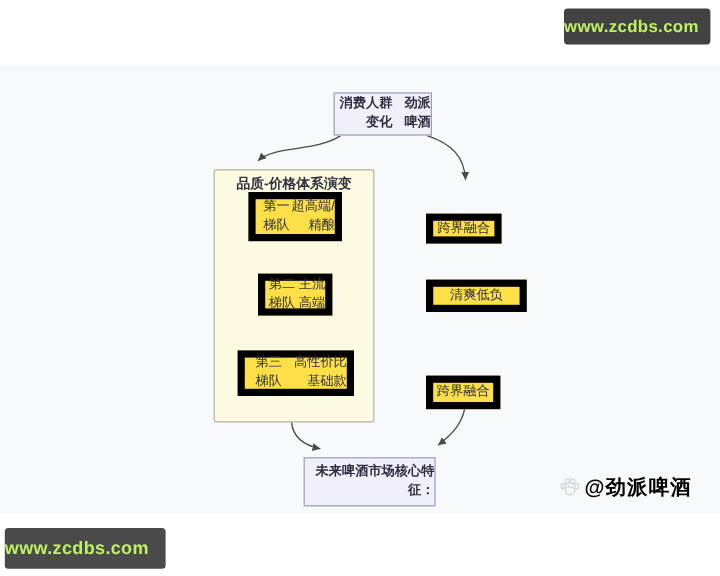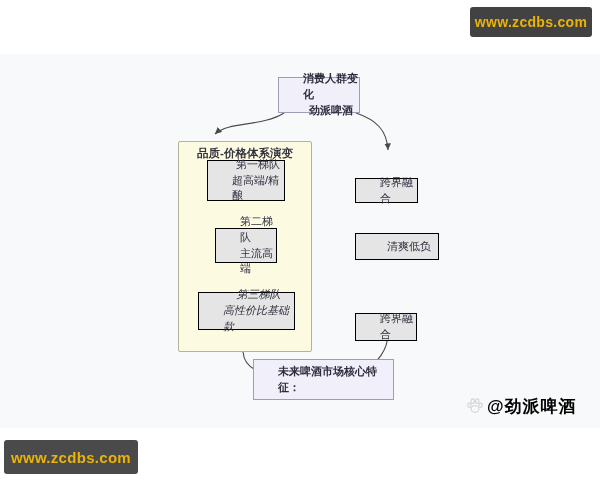--- a/index.html
+++ b/index.html
@@ -4,40 +4,40 @@
 <style>
   html,body{margin:0;padding:0;background:#ffffff;}
   #canvas{
     position:relative;width:600px;height:480px;overflow:hidden;
     background:#ffffff;
     font-family:"Liberation Sans","DejaVu Sans",sans-serif;
   }
   .stage{position:absolute;left:0;top:54px;width:600px;height:374px;background:#f8f9fb;}
   .node{
     position:absolute;box-sizing:border-box;
-    display:flex;flex-direction:column;align-items:center;justify-content:center;
-    text-align:left;color:#2e2e3f;line-height:1.45;padding-left:24px;
+    display:flex;align-items:center;justify-content:center;
+    text-align:right;color:#2e2e3f;line-height:1.45;
   }
   .lav{background:#f1effa;border:1px solid #9d9db3;}
-  .lav-inner{background:#e5e5e5;border:1px solid #000000;}
+  .lav-inner{background:#fde047;border:6px solid #000000;}
   .grp{
     position:absolute;box-sizing:border-box;
     background:#fcfbe2;border:1px solid #b3b39b;border-radius:2px;padding-left:16px;
   }
   .grp-title{
     position:absolute;top:4px;left:0;width:100%;text-align:center;
     font-size:11.5px;font-weight:bold;color:#33333f;
   }
   .t11{font-size:11px;}
   .t11b{font-size:11px;font-weight:bold;}
   svg.links{position:absolute;left:0;top:0;width:600px;height:480px;pointer-events:none;}
   .badge{
     position:absolute;background:#424242;border-radius:3px;
-    display:flex;align-items:center;justify-content:center;
-    color:#eab308;font-weight:bold;letter-spacing:0.3px;
+    display:flex;align-items:center;justify-content:flex-start;
+    color:#bef264;font-weight:bold;letter-spacing:0.3px;
   }
   .badge-tr{left:470px;top:7px;width:122px;height:30px;font-size:14px;}
   .badge-bl{left:4px;top:440px;width:134px;height:34px;font-size:15px;background:#4a4a4a;}
   .wm{
     position:absolute;left:466px;top:395px;height:22px;
     display:flex;align-items:center;gap:3px;
     color:#000000;font-size:17px;font-weight:bold;letter-spacing:1px;
   }
 </style>
 </head>
@@ -68,36 +68,36 @@
     <div class="grp-title">品质-价格体系演变</div>
   </div>
   <div class="node lav-inner t11" style="left:207px;top:160px;width:78px;height:41px;">
     <span>第一梯队</span>
     <span>超高端/精酿</span>
   </div>
   <div class="node lav-inner t11" style="left:215px;top:228px;width:62px;height:35px;">
     <span>第二梯队</span>
     <span>主流高端</span>
   </div>
-  <div class="node lav-inner t11" style="left:198px;top:292px;width:97px;height:38px;font-style:italic;">
+  <div class="node lav-inner t11" style="left:198px;top:292px;width:97px;height:38px;">
     <span>第三梯队</span>
     <span>高性价比基础款</span>
   </div>
 
   <div class="node lav-inner t11" style="left:355px;top:178px;width:63px;height:25px;">
     <span>跨界融合</span>
   </div>
   <div class="node lav-inner t11" style="left:355px;top:233px;width:84px;height:27px;">
     <span>清爽低负</span>
   </div>
   <div class="node lav-inner t11" style="left:355px;top:285px;width:62px;height:28px;margin-top:28px;">
     <span>跨界融合</span>
   </div>
 
-  <div class="node lav t11b" style="left:253px;top:359px;width:141px;height:41px;">
+  <div class="node lav t11b" style="left:253px;top:381px;width:110px;height:41px;">
     <span>未来啤酒市场核心特征：</span>
   </div>
 
   <div class="badge badge-tr">
     <span>www.zcdbs.com</span>
   </div>
   <div class="badge badge-bl">
     <span>www.zcdbs.com</span>
   </div>
 

